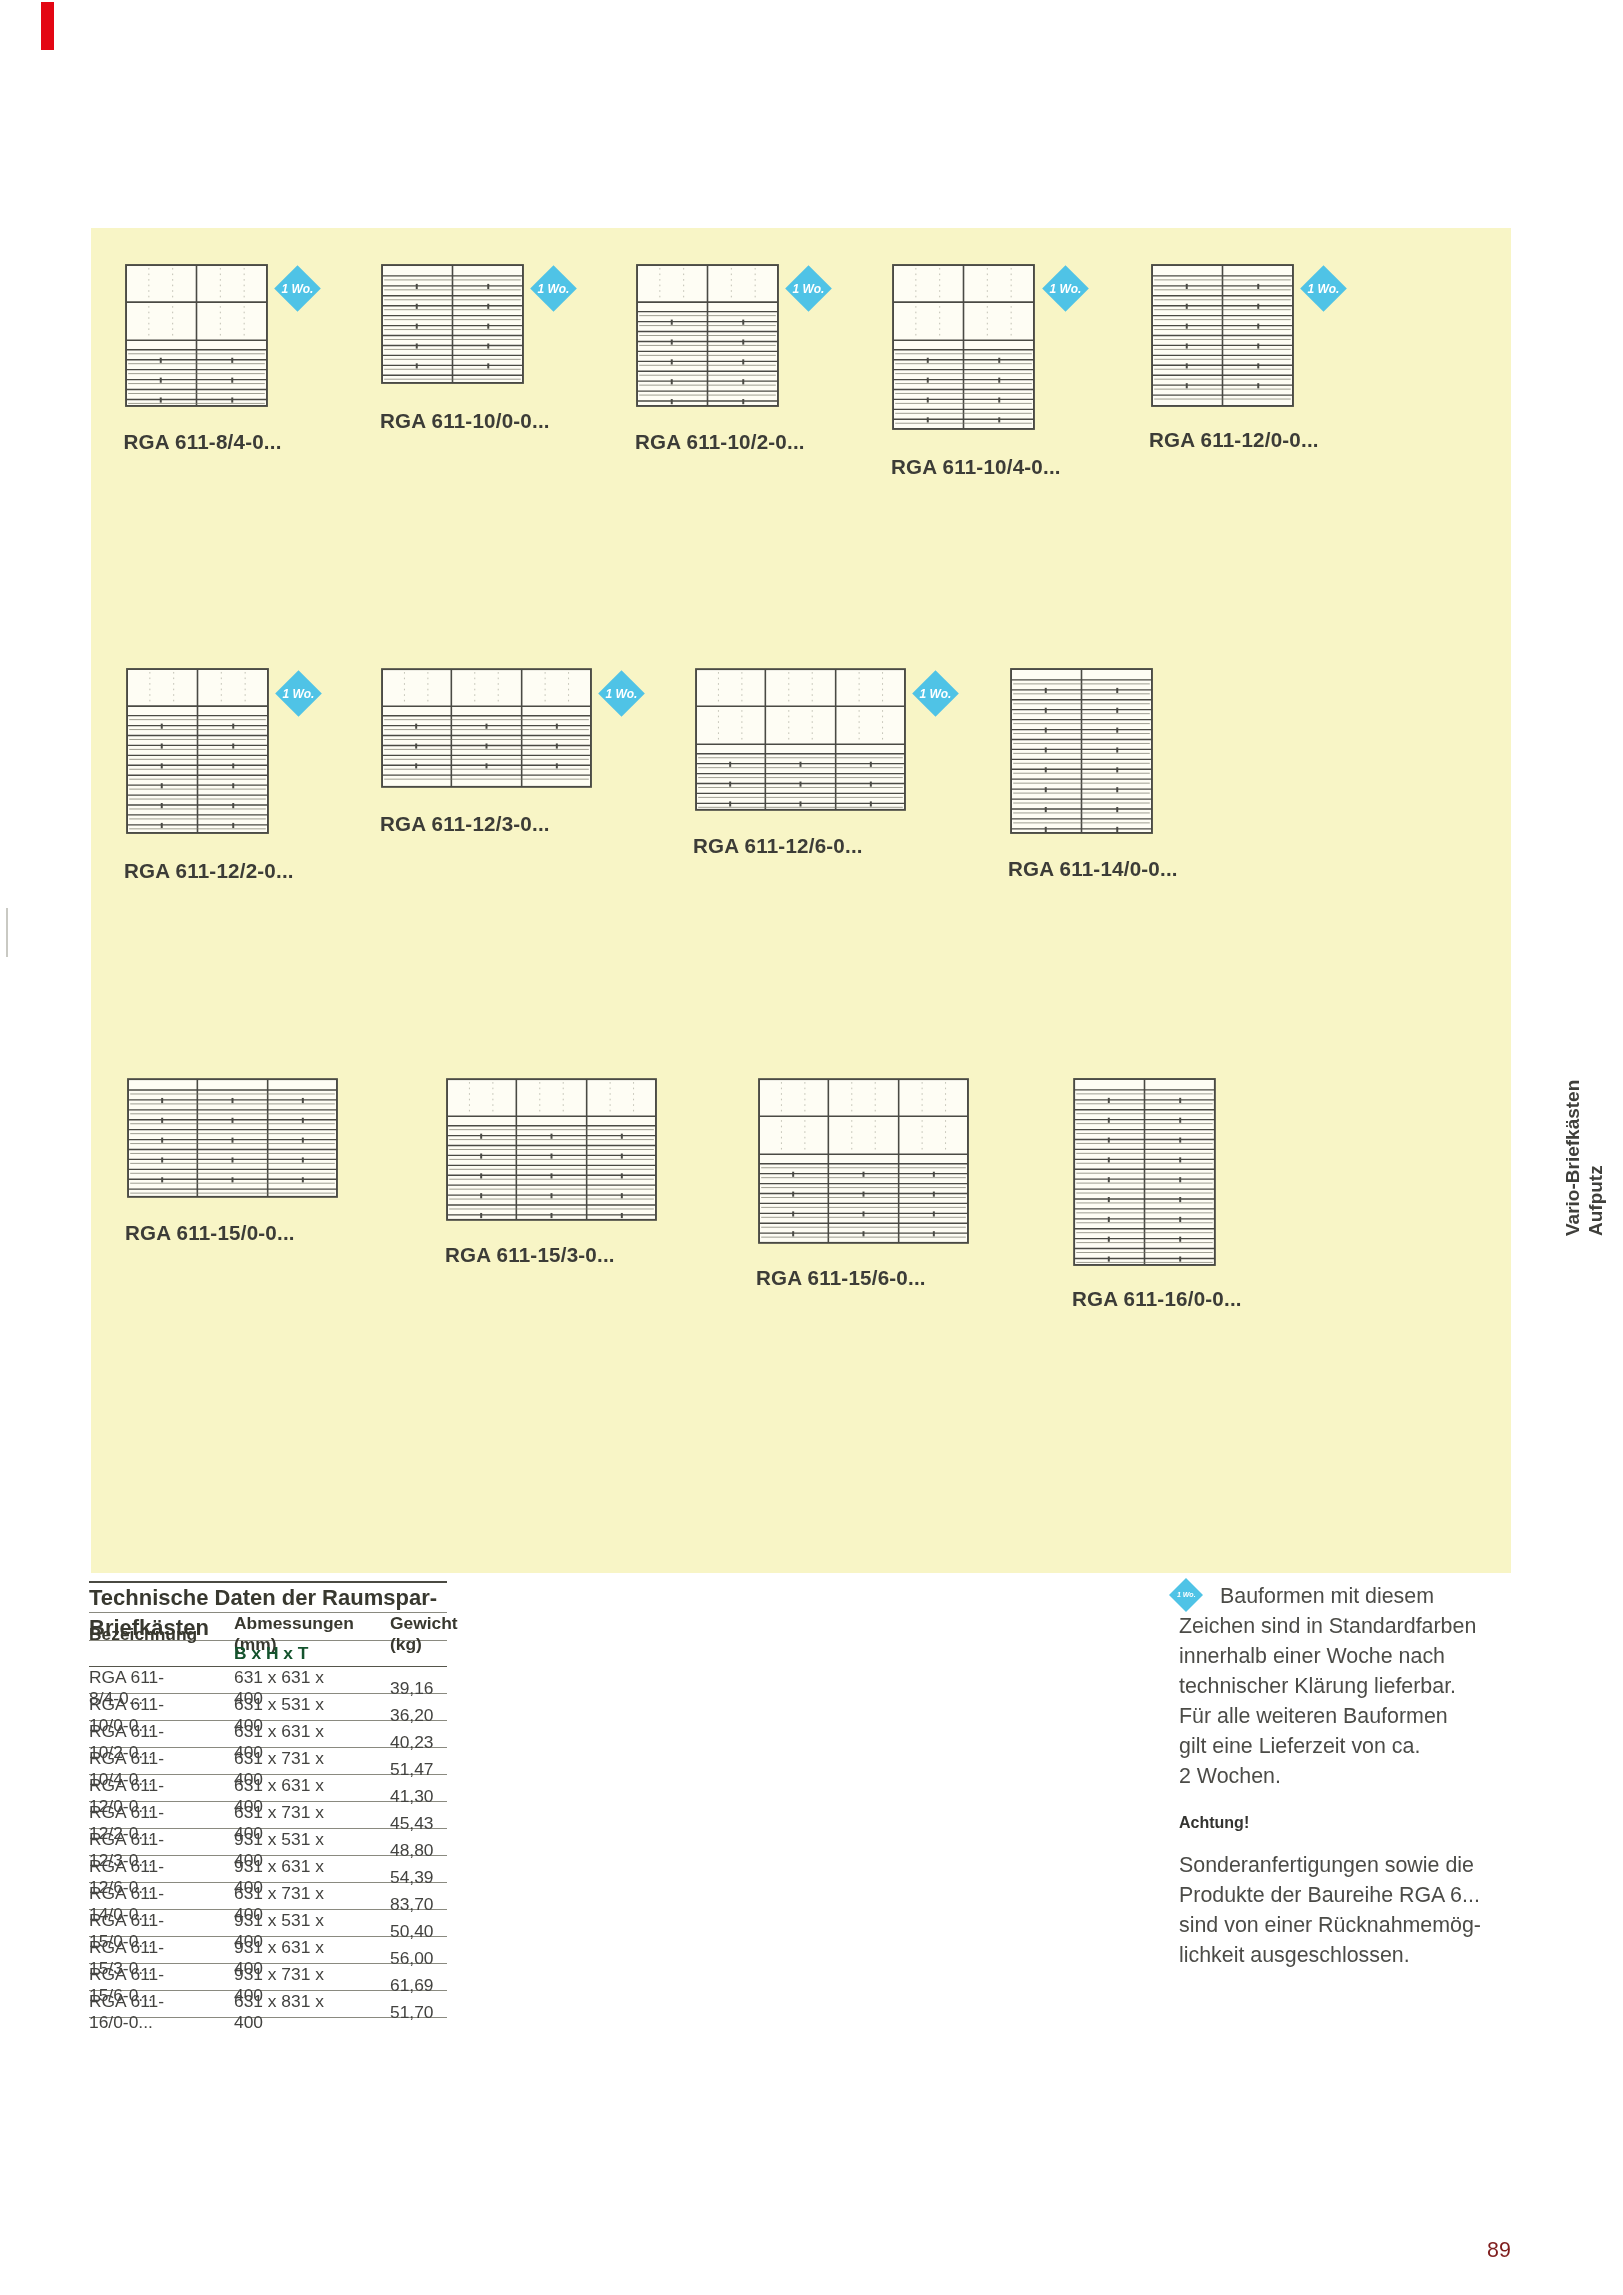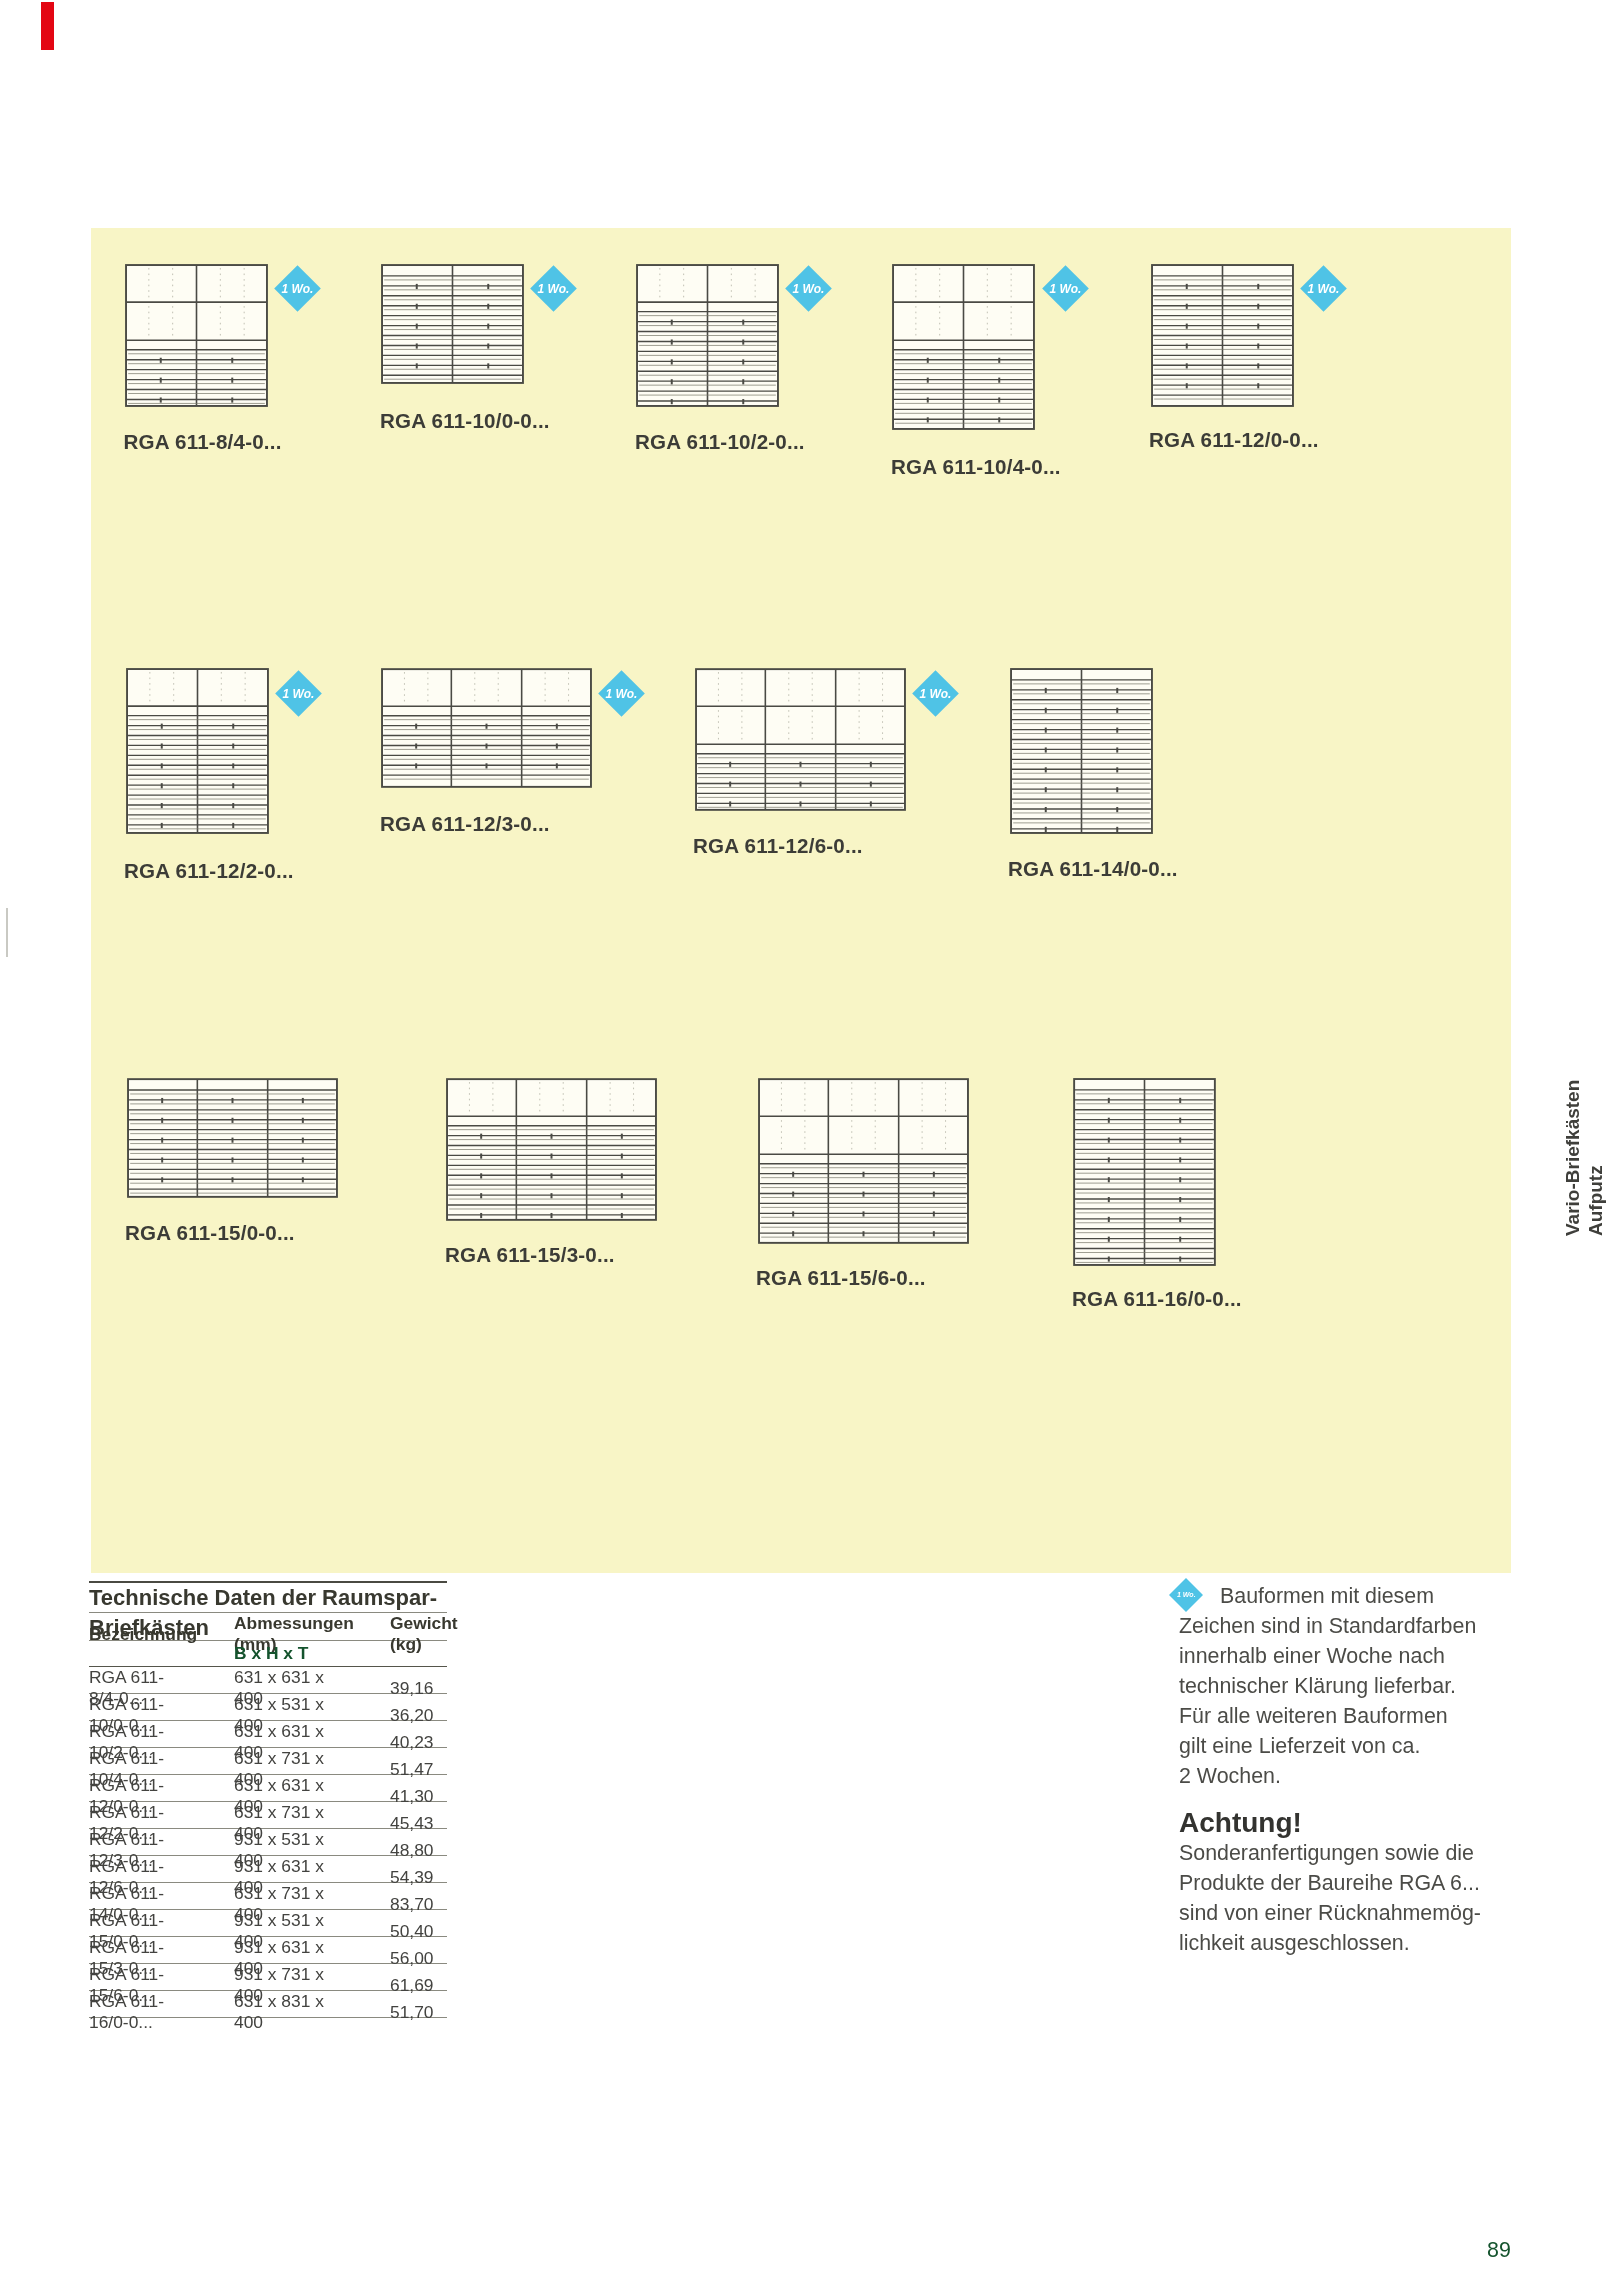--- a/index.html
+++ b/index.html
@@ -34,27 +34,27 @@
     height:29px;line-height:30px;
   }
   .t-row{display:grid;grid-template-columns:104px 115px 1fr;align-items:center;gap:41px;}
   .t-head{font-weight:bold;color:#38382f;border-bottom:0.8px solid #8a8a80;height:27px;}
   .t-sub{font-weight:bold;color:#14532d;border-bottom:1.6px solid #55554b;height:25px;}
   .t-data{border-bottom:1.2px solid #8a8a80;height:26px;}
   
   .info{position:absolute;left:1179px;top:1581px;width:380px;color:#4b4b47;
         font-size:21.4px;line-height:30px;}
   .info .p1-line:first-child{text-indent:41px;}
-  .info .warn{font-weight:bold;font-size:28px;color:#333330;margin-top:17.4px;margin-bottom:0;}
+  .info .warn{font-weight:bold;font-size:16px;color:#333330;margin-top:17.4px;margin-bottom:12px;}
   .sidebar-vert{
     position:absolute;left:1497px;top:1126px;width:174px;height:46px;
     transform:rotate(-90deg);transform-origin:center;
     font-weight:bold;font-size:19px;line-height:23px;color:#3f3f3b;
   }
-  .page-number{position:absolute;left:1487px;top:2238px;font-size:21.4px;color:#14532d;}
+  .page-number{position:absolute;left:1487px;top:2238px;font-size:21.4px;color:#7f1d1d;}
 </style>
 </head>
 <body>
 
 <div class="page">
 
   <div class="red-mark"></div>
   <div class="fold-mark"></div>
 
   <div class="panel" id="panel">

